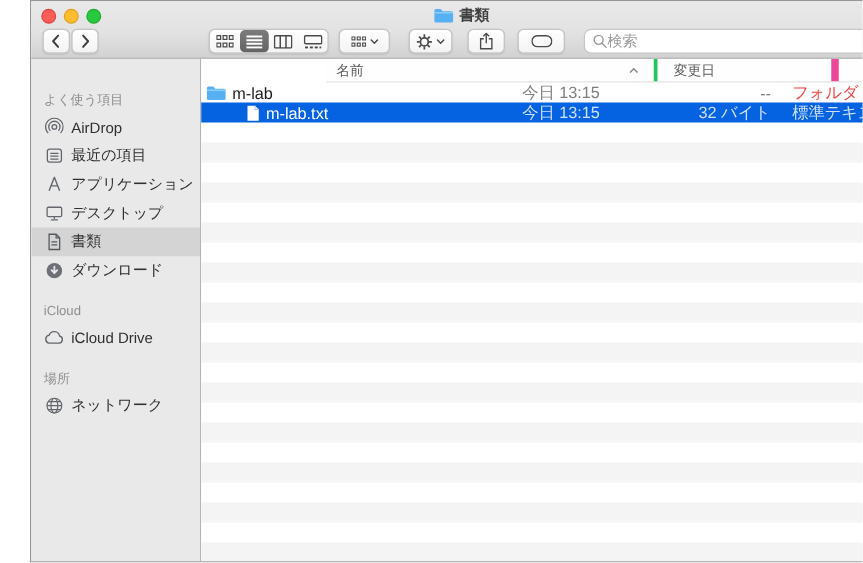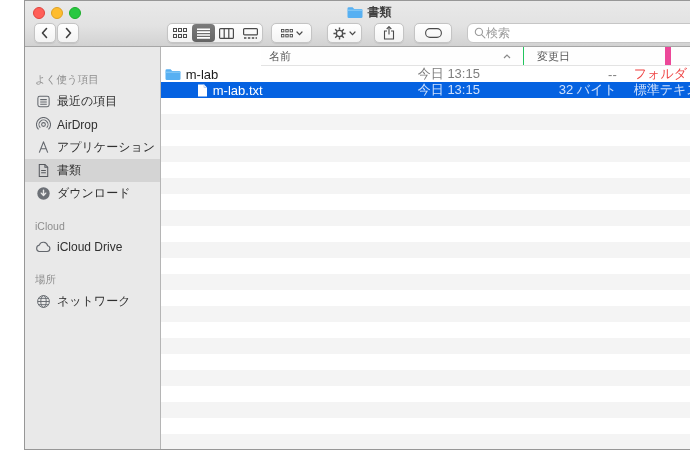--- a/index.html
+++ b/index.html
@@ -82,21 +82,21 @@
 
   .content { flex: 1; display: flex; flex-direction: column; background: #fff; overflow: hidden; align-items: flex-end; }
 
   .list-header {
     height: 19px; display: flex; align-items: center;
     border-bottom: 1px solid #e3e3e3; background: #fefefe;
     font-size: 11px; color: #5a5a5a; flex: none;
   }
   .hc { height: 100%; display: flex; align-items: center; white-space: nowrap; }
   .hc-name { width: 262px; padding-left: 8px; }
-  .hc-date { width: 142px; padding-left: 13px; border-left: 1px solid #22c55e; }
+  .hc-date { width: 142px; padding-left: 13px; border-left: 3px solid #22c55e; }
   .hc-size { width: 82px;  padding-left: 10px; border-left: 1px solid #ececec; }
   .hc-kind { flex: 1; padding-left: 20px; border-left: 6px solid #ec4899; }
   .sort-caret { margin-left: auto; margin-right: 12px; color: #8a8a8a; display: flex; }
 
   .rows { flex: 1; overflow: hidden; }
   .frow { height: 16px; display: flex; align-items: center; font-size: 13px; color: #1b1b1b; }
   .frow .c-name { width: 262px; display: flex; align-items: center; overflow: hidden; white-space: nowrap; }
   .frow .c-date { width: 142px; padding-left: 13px; color: #7e7e7e; white-space: nowrap; }
   .frow .c-size { width: 82px; text-align: right; padding-right: 12px; color: #7e7e7e; white-space: nowrap; }
   .frow .c-kind { flex: 1; padding-left: 5px; color: #ef4444; overflow: hidden; white-space: nowrap; }
@@ -244,50 +244,61 @@
   </div>
 
   <div class="bodywrap">
     <div class="sidebar">
       <div class="side-header">よく使う項目</div>
 
       <div class="side-item">
         <span class="sicon">
           <svg width="15" height="15" viewBox="0 0 16 16">
               <g fill="none" stroke="#63676d" stroke-width="1.1">
-            <rect x="2" y="2.5" width="12" height="11" rx="2"></rect>
-            <path d="M4.5 6 H11.5 M4.5 8.5 H11.5 M4.5 11 H11.5"></path>
-          </g>
-            </svg>
-        </span>
-        <span>最近の項目</span>
-      </div>
-
-      <div class="side-item">
-        <span class="sicon">
-          <svg width="15" height="15" viewBox="0 0 16 16">
-              <g fill="none" stroke="#63676d" stroke-width="1.1">
             <circle cx="8" cy="8" r="2"></circle>
             <path d="M4.6 11.4 A4.8 4.8 0 1 1 11.4 11.4"></path>
             <path d="M2.7 13.3 A7.5 7.5 0 1 1 13.3 13.3"></path>
           </g>
             </svg>
         </span>
         <span>AirDrop</span>
       </div>
 
       <div class="side-item">
         <span class="sicon">
           <svg width="15" height="15" viewBox="0 0 16 16">
+              <g fill="none" stroke="#63676d" stroke-width="1.1">
+            <rect x="2" y="2.5" width="12" height="11" rx="2"></rect>
+            <path d="M4.5 6 H11.5 M4.5 8.5 H11.5 M4.5 11 H11.5"></path>
+          </g>
+            </svg>
+        </span>
+        <span>最近の項目</span>
+      </div>
+
+      <div class="side-item">
+        <span class="sicon">
+          <svg width="15" height="15" viewBox="0 0 16 16">
             <path d="M3.5 13.5 L8 2 L12.5 13.5 M5.2 9.3 H10.8" fill="none" stroke="#63676d" stroke-width="1.2" stroke-linejoin="round"></path>
           </svg>
         </span>
         <span>アプリケーション</span>
       </div>
 
+      <div class="side-item">
+        <span class="sicon">
+          <svg width="15" height="15" viewBox="0 0 16 16">
+              <g fill="none" stroke="#63676d" stroke-width="1.1">
+            <rect x="1.8" y="3" width="12.4" height="8" rx="1"></rect>
+            <path d="M8 11 V13 M5 13.7 H11"></path>
+          </g>
+            </svg>
+        </span>
+        <span>デスクトップ</span>
+      </div>
 
       <div class="side-item selected">
         <span class="sicon">
           <svg width="15" height="15" viewBox="0 0 16 16">
               <g fill="none" stroke="#55585d" stroke-width="1.1">
             <path d="M3.5 1.5 H9.5 L12.5 4.5 V14.5 H3.5 Z"></path>
             <path d="M9.5 1.5 V4.5 H12.5"></path>
             <path d="M5.5 8 H10.5 M5.5 10.5 H10.5"></path>
           </g>
             </svg>

